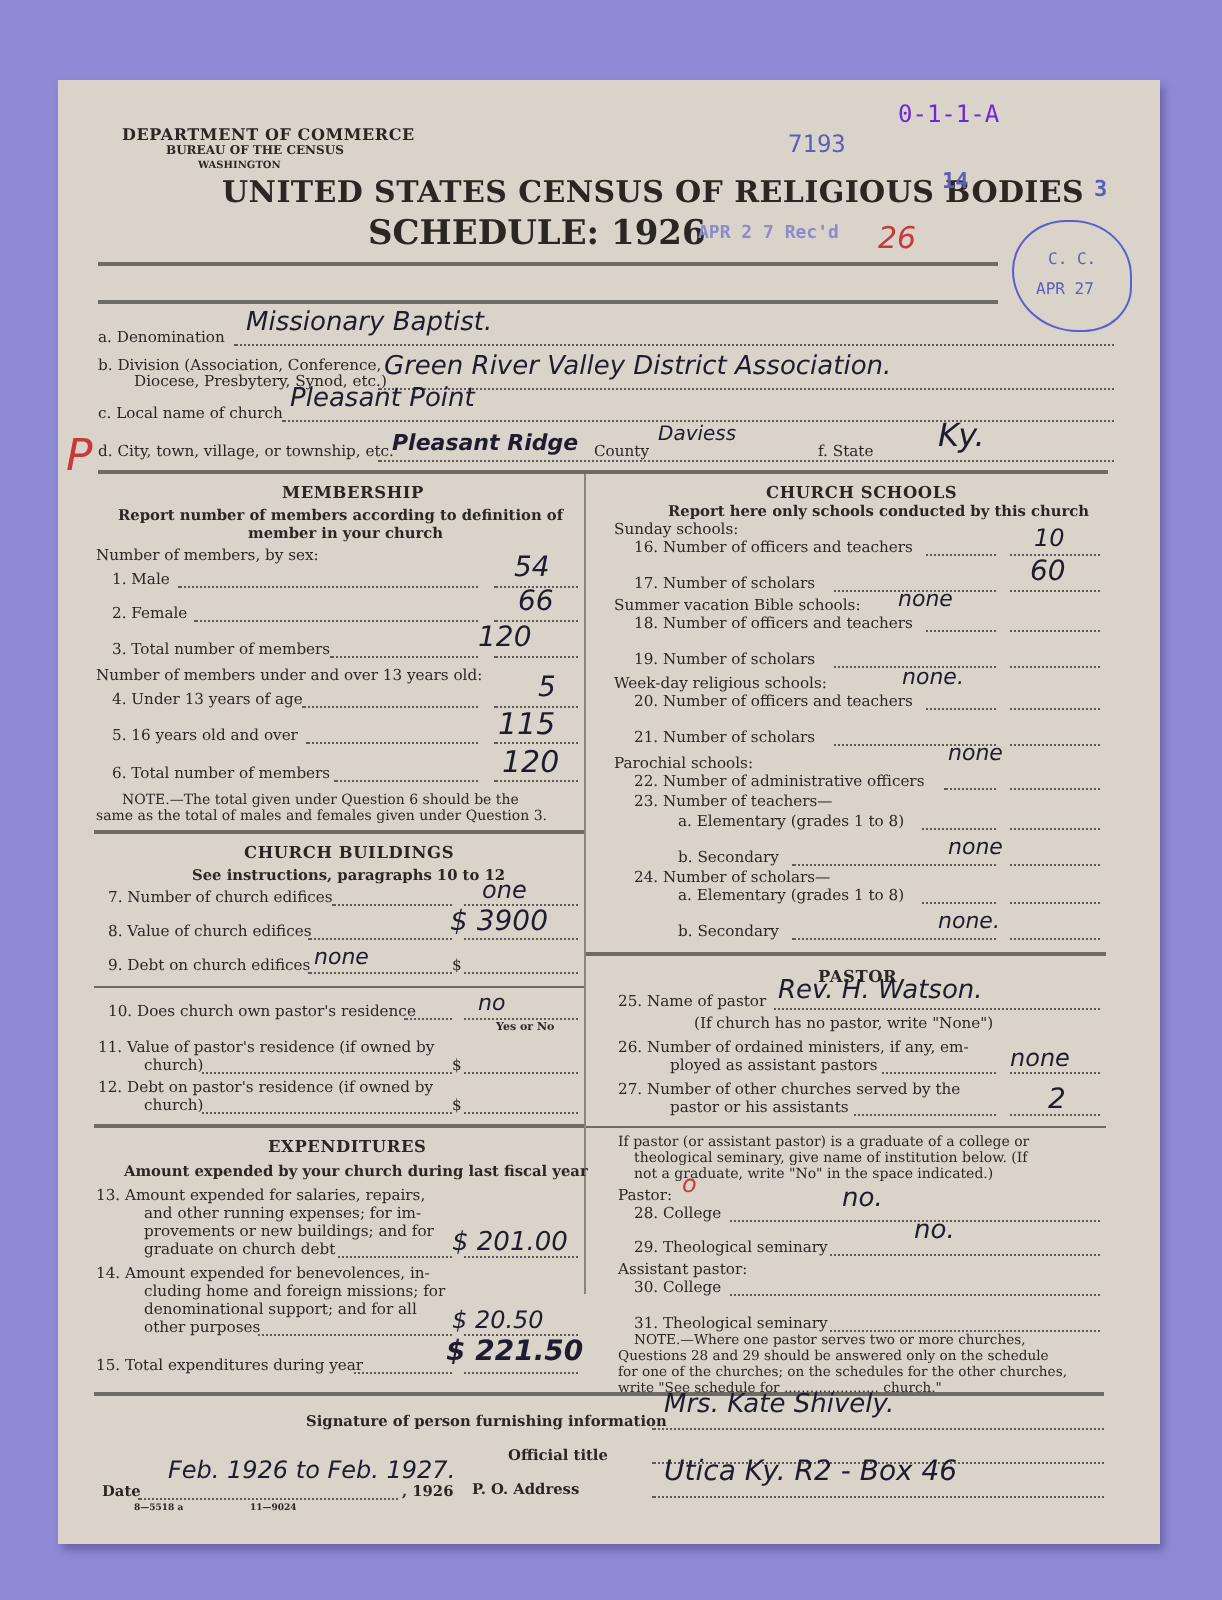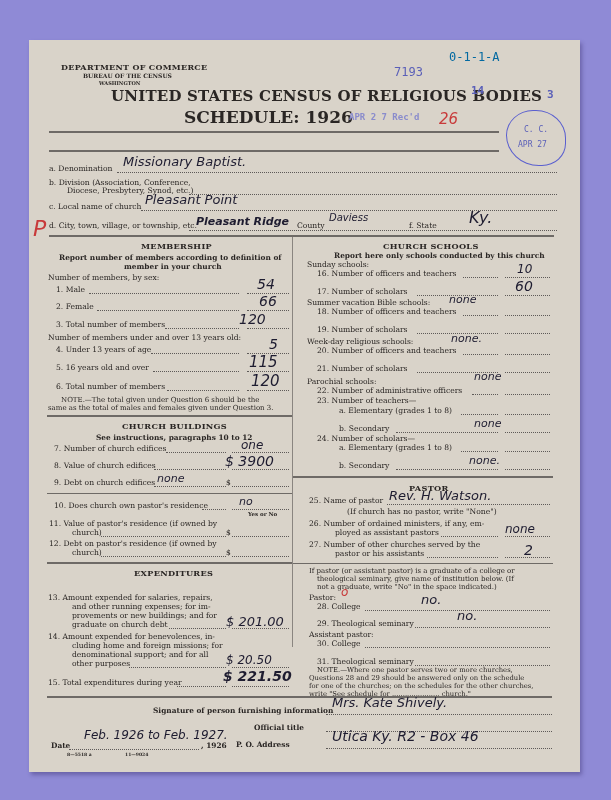--- a/index.html
+++ b/index.html
@@ -39,39 +39,40 @@
 
 <div class="paper">
 
   <div class="abs dept" style="left:32px;top:22px;">DEPARTMENT OF COMMERCE</div>
   <div class="abs" style="left:54px;top:32px;font-size:6px;font-weight:bold;">BUREAU OF THE CENSUS</div>
   <div class="abs" style="left:70px;top:40px;font-size:5px;font-weight:bold;">WASHINGTON</div>
   <div class="abs title1" style="left:82px;top:47px;">UNITED STATES CENSUS OF RELIGIOUS BODIES</div>
   <div class="abs title2" style="left:155px;top:67px;">SCHEDULE: 1926</div>
 
   <div class="abs stamp" style="left:365px;top:25px;font-size:12px;">7193</div>
-  <div class="abs stamp" style="left:420px;top:10px;font-size:12px;color:#0369a1;">0-1-1-A</div>
+  <div class="abs stamp" style="left:420px;top:10px;font-size:12px;color:#6d28d9;">0-1-1-A</div>
   <div class="abs stamp" style="left:442px;top:44px;font-size:11px;font-weight:bold;">14</div>
   <div class="abs stamp" style="left:518px;top:48px;font-size:11px;font-weight:bold;">3</div>
   <div class="abs stamp" style="left:320px;top:72px;font-size:9px;color:#8a8ccc;font-weight:bold;">APR 2 7 Rec'd</div>
   <div class="abs hw red" style="left:410px;top:70px;font-size:15px;">26</div>
   <div class="flower" style="left:477px;top:70px;"></div>
   <div class="abs stamp" style="left:495px;top:85px;font-size:8px;">C. C.</div>
   <div class="abs stamp" style="left:489px;top:100px;font-size:8px;">APR 27</div>
 
   <div class="rule2" style="top:91px;width:450px;"></div>
   <div class="rule2" style="top:110px;width:450px;"></div>
 
   <div class="abs lbl" style="left:20px;top:124px;">a. Denomination</div>
   <div class="dots" style="left:88px;top:132px;width:440px;"></div>
   <div class="abs hw" style="left:94px;top:114px;font-size:13px;">Missionary Baptist.</div>
 
   <div class="abs lbl" style="left:20px;top:138px;">b. Division (Association, Conference,</div>
   <div class="abs lbl" style="left:38px;top:146px;">Diocese, Presbytery, Synod, etc.)</div>
   <div class="dots" style="left:160px;top:154px;width:368px;"></div>
+  <div class="abs hw" style="left:163px;top:136px;font-size:13px;">Green River Valley District Association.</div>
 
   <div class="abs lbl" style="left:20px;top:162px;">c. Local name of church</div>
   <div class="dots" style="left:112px;top:170px;width:416px;"></div>
   <div class="abs hw" style="left:116px;top:152px;font-size:13px;">Pleasant Point</div>
 
   <div class="abs lbl" style="left:20px;top:181px;">d. City, town, village, or township, etc.</div>
   <div class="abs hw" style="left:167px;top:175px;font-size:11px;font-weight:bold;">Pleasant Ridge</div>
   <div class="abs lbl" style="left:268px;top:181px;">County</div>
   <div class="abs hw" style="left:300px;top:172px;font-size:10px;">Daviess</div>
   <div class="abs lbl" style="left:380px;top:181px;">f. State</div>
@@ -159,20 +160,21 @@
 
   <div class="abs lbl" style="left:20px;top:499px;">12. Debt on pastor's residence (if owned by</div>
   <div class="abs lbl" style="left:43px;top:508px;">church)</div>
   <div class="dots" style="left:72px;top:516px;width:125px;"></div>
   <div class="abs lbl" style="left:197px;top:508px;">$</div>
   <div class="dots" style="left:203px;top:516px;width:57px;"></div>
 
   <div class="rule1" style="left:18px;top:522px;width:245px;border-top-width:2px;"></div>
 
   <div class="abs sec" style="left:105px;top:528px;">EXPENDITURES</div>
+  <div class="abs sub" style="left:33px;top:541px;">Amount expended by your church during last fiscal year</div>
 
   <div class="abs lbl" style="left:19px;top:553px;">13. Amount expended for salaries, repairs,</div>
   <div class="abs lbl" style="left:43px;top:562px;">and other running expenses; for im-</div>
   <div class="abs lbl" style="left:43px;top:571px;">provements or new buildings; and for</div>
   <div class="abs lbl" style="left:43px;top:580px;">graduate on church debt</div>
   <div class="dots" style="left:140px;top:588px;width:57px;"></div>
   <div class="dots" style="left:203px;top:588px;width:57px;"></div>
   <div class="abs hw" style="left:197px;top:574px;font-size:13px;">$ 201.00</div>
 
   <div class="abs lbl" style="left:19px;top:592px;">14. Amount expended for benevolences, in-</div>

